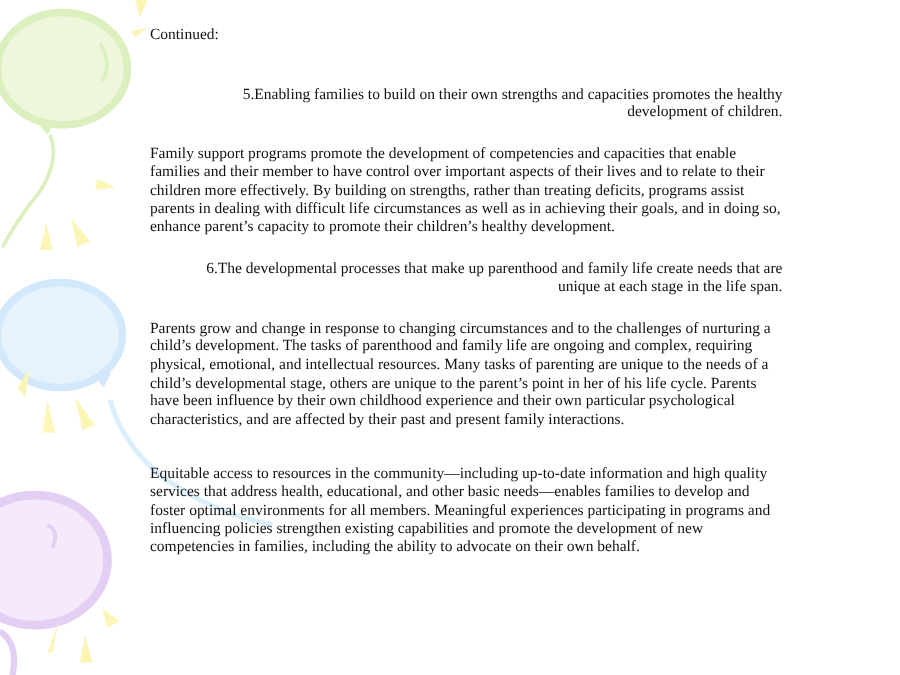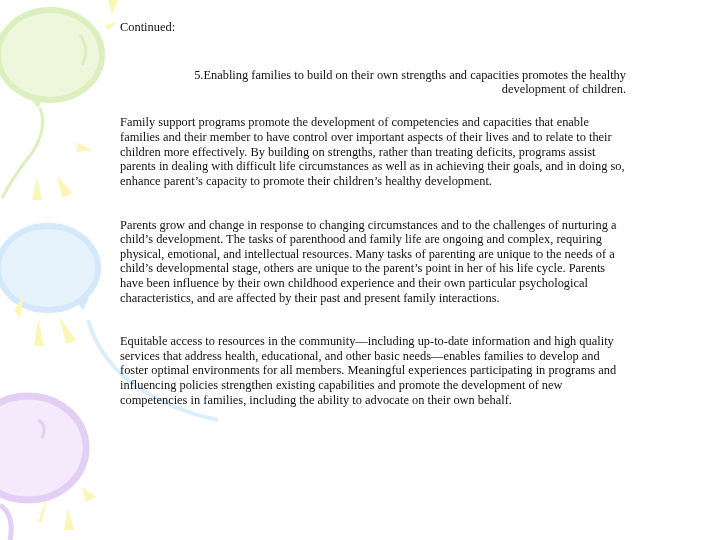--- a/index.html
+++ b/index.html
@@ -65,20 +65,21 @@
   <div class="gap-lg"></div>
 
   <section>
     <p class="item"><span class="num">5.</span><span>Enabling families to build on their own strengths and capacities promotes the healthy development of children.</span></p>
     <div class="gap"></div>
     <p>Family support programs promote the development of competencies and capacities that enable families and their member to have control over important aspects of their lives and to relate to their children more effectively. By building on strengths, rather than treating deficits, programs assist parents in dealing with difficult life circumstances as well as in achieving their goals, and in doing so, enhance parent’s capacity to promote their children’s healthy development.</p>
   </section>
   <div class="gap"></div>
 
   <section>
+    <p class="item"><span class="num">6.</span><span>The developmental processes that make up parenthood and family life create needs that are unique at each stage in the life span.</span></p>
     <div class="gap"></div>
     <p>Parents grow and change in response to changing circumstances and to the challenges of nurturing a child’s development. The tasks of parenthood and family life are ongoing and complex, requiring physical, emotional, and intellectual resources. Many tasks of parenting are unique to the needs of a child’s developmental stage, others are unique to the parent’s point in her of his life cycle. Parents have been influence by their own childhood experience and their own particular psychological characteristics, and are affected by their past and present family interactions.</p>
   </section>
   <div class="gap"></div>
 
   <section>
     <div class="gap"></div>
     <p>Equitable access to resources in the community—including up-to-date information and high quality services that address health, educational, and other basic needs—enables families to develop and foster optimal environments for all members. Meaningful experiences participating in programs and influencing policies strengthen existing capabilities and promote the development of new competencies in families, including the ability to advocate on their own behalf.</p>
   </section>
 </main>

